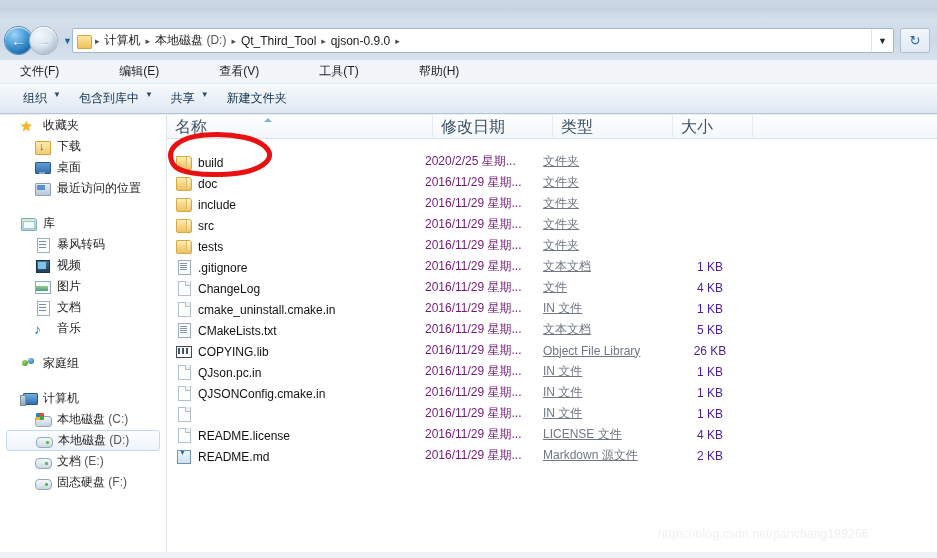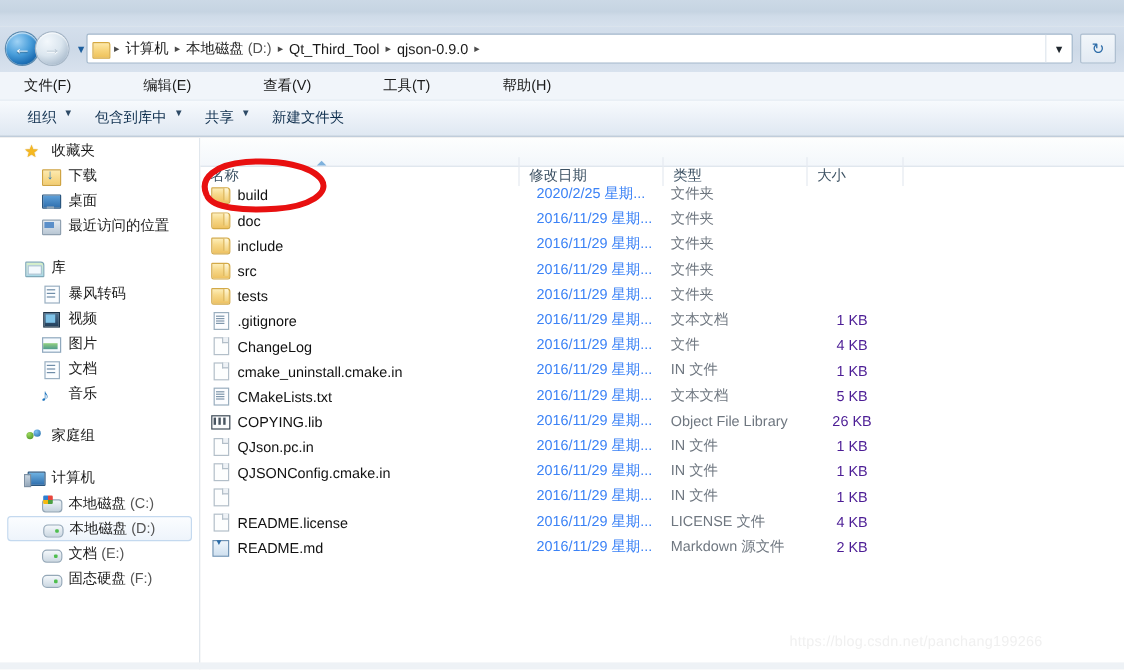--- a/index.html
+++ b/index.html
@@ -232,39 +232,39 @@
   .list-pane {
     position: absolute; left: 167px; top: 115px; width: 770px; height: 443px;
     background: #ffffff;
   }
   .col-head {
     position: relative; height: 24px;
     background: linear-gradient(to bottom,#fdfefe,#f3f7fb);
     border-bottom: 1px solid #d9e2ea;
   }
   .ch {
-    position: absolute; top: 16px; height: 24px;
-    font-size: 12px; color: #3c5163;
-    display: flex; align-items: flex-end; padding-left: 8px;
+    position: absolute; top: 0; height: 24px;
+    font-size: 16px; color: #3c5163;
+    display: flex; align-items: center; padding-left: 8px;
     border-right: 1px solid #e4eaf0;
   }
   .sort-tri {
     position: absolute; left: 97px; top: 3px;
     width: 0; height: 0;
     border-left: 4px solid transparent; border-right: 4px solid transparent;
     border-bottom: 4px solid #7fb2dd;
   }
   .rows { position: relative; }
   .row {
     position: relative; height: 21px; display: flex; align-items: center;
     font-size: 12px; color: #111;
   }
   .c-name { position: absolute; left: 8px; display: flex; align-items: flex-end; white-space: nowrap; }
-  .c-date { position: absolute; left: 280px; color: #3b82f6; white-space: nowrap; }
-  .c-type { position: absolute; left: 392px; color: #6f7780; white-space: nowrap; }
+  .c-date { position: absolute; left: 258px; color: #701a75; white-space: nowrap; }
+  .c-type { position: absolute; left: 376px; color: #6f7780; white-space: nowrap; text-decoration: underline; }
   .c-size { position: absolute; left: 506px; width: 74px; text-align: center; color: #4c1d95; white-space: nowrap; }
 
   .fico { width: 17px; height: 16px; margin-right: 6px; position: relative; flex: none; }
   .fi-folder::before {
     content:""; position:absolute; left:1px; top:2px; width:14px; height:12px;
     background: linear-gradient(to bottom,#fdeeb8 0%,#f7d98a 40%,#eec262 100%);
     border:1px solid #d3a947; border-radius:1px 3px 2px 2px;
   }
   .fi-folder::after {
     content:""; position:absolute; left:11px; top:3px; width:3px; height:10px;

